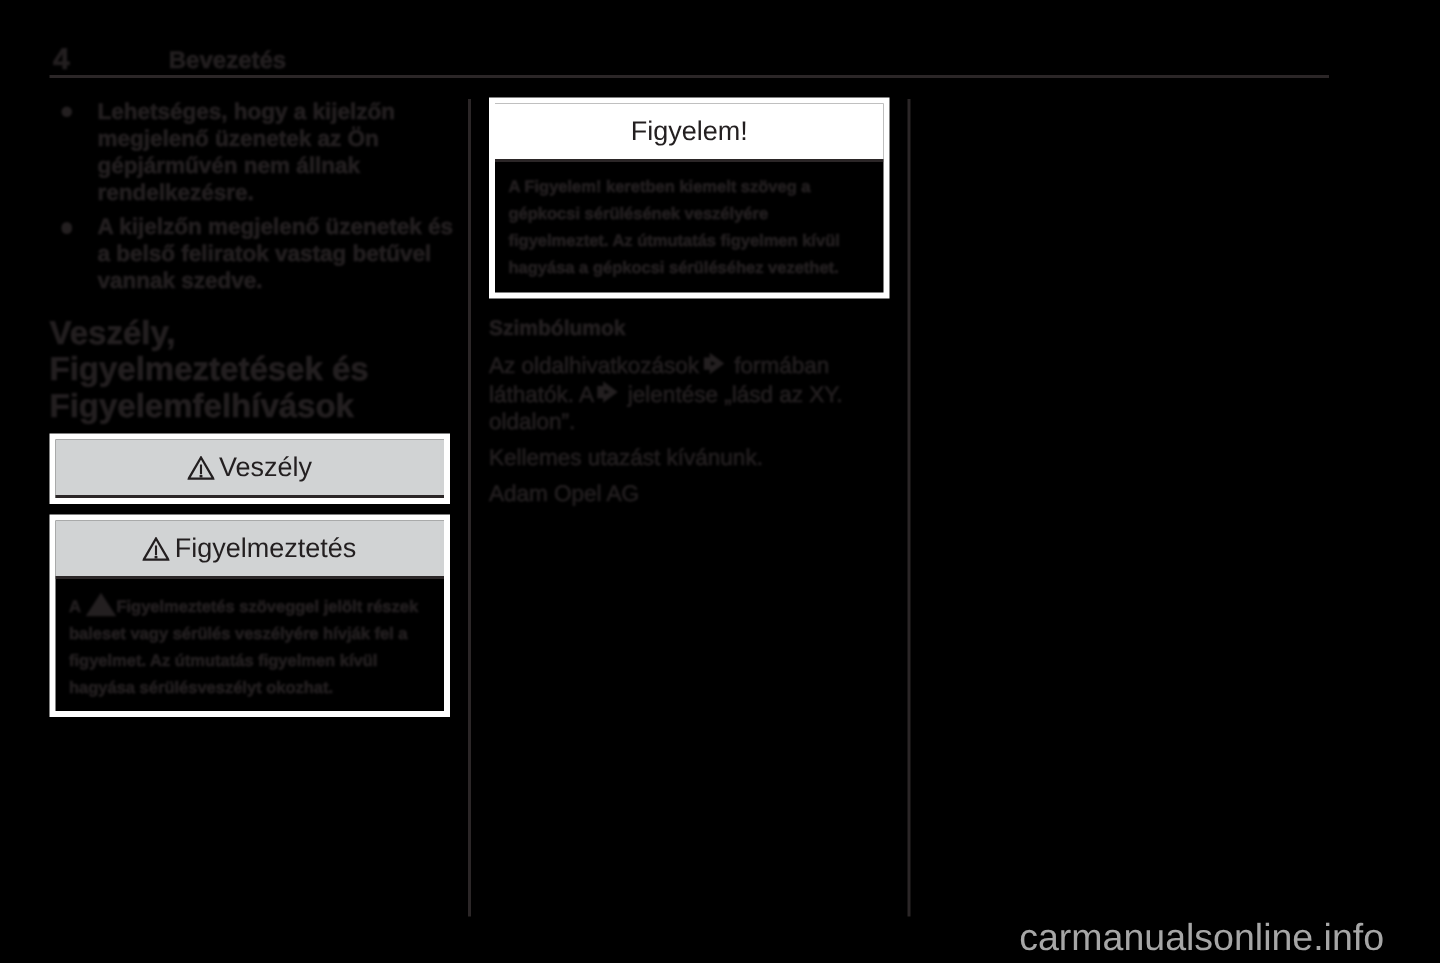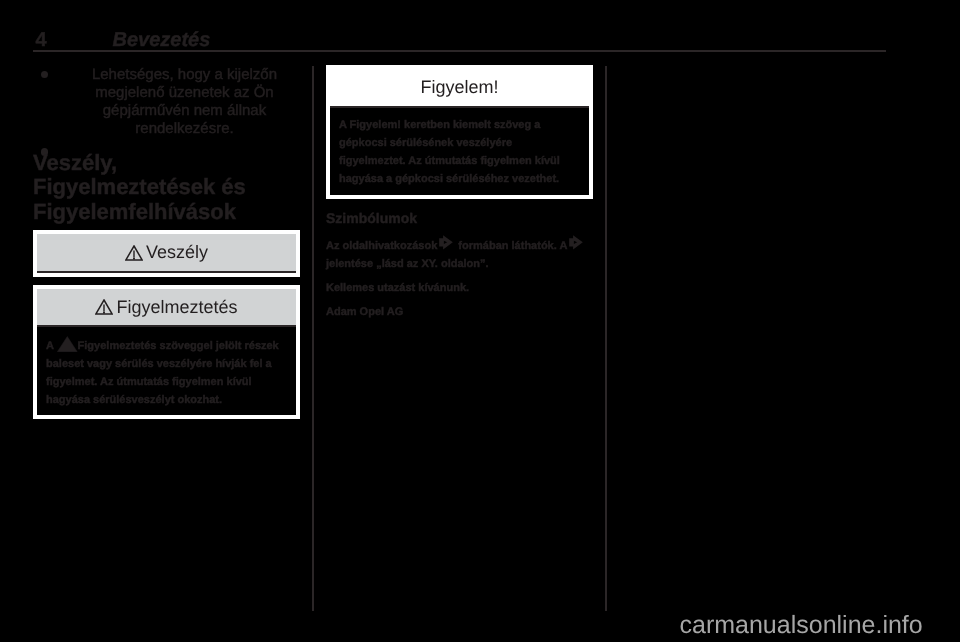--- a/index.html
+++ b/index.html
@@ -3,55 +3,55 @@
 <meta charset="utf-8">
 <title>Opel manual page</title>
 <style>
   html,body{margin:0;padding:0;}
   body{width:960px;height:642px;background:#000;overflow:hidden;
        font-family:"Liberation Sans",sans-serif;color:#231f20;
        -webkit-font-smoothing:antialiased;text-rendering:geometricPrecision;}
   .page{position:absolute;left:0;top:0;width:960px;height:642px;}
 
   .pgnum{position:absolute;left:35.4px;top:33px;font-size:20px;font-weight:bold;line-height:15px;}
-  .pgtitle{position:absolute;left:112.5px;top:33px;font-size:20px;font-weight:bold;line-height:15px;font-style:italic;}
+  .pgtitle{position:absolute;left:112.5px;top:33px;font-size:16px;font-weight:bold;line-height:15px;}
   .hrule{position:absolute;left:33px;top:50px;width:853px;height:1.5px;background:#2b2627;}
 
   .vline{position:absolute;top:65.8px;width:1.5px;height:545.5px;background:#2b2627;}
   .v1{left:312.3px;}
   .v2{left:605.3px;}
 
   .col{position:absolute;width:267px;}
   .col1{left:33px;top:65.5px;}
   .col2{left:326px;top:65px;}
 
   ul.bl{margin:0;padding:0;list-style:none;}
   ul.bl li{position:relative;box-sizing:border-box;padding-left:32px;margin-bottom:4px;width:271px;
-           font-size:15px;font-weight:normal;line-height:18.3px;text-align:center;}
+           font-size:15px;font-weight:bold;line-height:18.3px;}
   ul.bl li .dot{position:absolute;left:8px;top:5.6px;width:7.4px;height:7.4px;
                 border-radius:50%;background:#231f20;}
 
   h2.sect{font-size:22px;font-weight:bold;line-height:24.6px;margin:12px 0 5.8px 0;}
 
   .box{border:4px solid #ffffff;margin-bottom:7.7px;}
   .box .bhead{font-size:18px;line-height:36.6px;height:36.6px;text-align:center;
               border-bottom:2px solid #2b2627;color:#231f20;}
   .box.grey .bhead{background:#d1d3d4;}
   .box.white .bhead{background:#ffffff;}
   .box .bbody{padding:8.7px 9px 6.5px 9px;font-size:11px;font-weight:bold;line-height:18px;}
 
   .tri{display:inline-block;width:18px;height:16px;vertical-align:-2.4px;position:relative;margin-right:3px;}
   .tri svg{position:absolute;left:0;top:0;}
   .tri-sm{display:inline-block;width:20.5px;height:16px;vertical-align:-3.2px;position:relative;margin:0 0.5px 0 0;}
   .tri-sm svg{position:absolute;left:0;top:0;}
   .arr{display:inline-block;width:14px;height:15px;vertical-align:-1.2px;position:relative;margin:0 2px 0 -1px;}
   .arr svg{position:absolute;left:0;top:0;}
 
   h3.sub{font-size:14px;font-weight:bold;line-height:24px;margin:0 0 5px 0;}
-  p.body{font-size:11px;font-weight:bold;line-height:18px;margin:0 0 6px 0;}
+  p.body{font-size:15px;font-weight:normal;line-height:18px;margin:0 0 6px 0;}
 
   .scan{filter:blur(0.75px);-webkit-text-stroke:0.45px #231f20;}
   .wm{position:absolute;left:679.5px;top:612px;font-size:25px;color:#a6a6a6;line-height:27px;}
 </style>
 </head>
 <body>
 
 <div class="page">
 
   <div class="pgnum scan">4</div>
@@ -62,20 +62,21 @@
   <div class="vline v2"></div>
 
   <div class="col col1">
     <ul class="bl scan">
       <li>
         <span class="dot"></span>
         <span>Lehetséges, hogy a kijelzőn megjelenő üzenetek az Ön gépjárművén nem állnak rendelkezésre.</span>
       </li>
       <li>
         <span class="dot"></span>
+        <span>A kijelzőn megjelenő üzenetek és a belső feliratok vastag betűvel vannak szedve.</span>
       </li>
     </ul>
 
     <h2 class="sect scan">Veszély, Figyelmeztetések és Figyelemfelhívások</h2>
 
     <div class="box grey">
       <div class="bhead"><span class="tri"><svg width="18" height="16" viewBox="0 0 18 16">
               <path d="M9 1.0 L17.2 15.1 L0.8 15.1 Z" fill="none" stroke="#231f20" stroke-width="1.5" stroke-linejoin="miter"></path>
               <path d="M9 5.6 L9 12.2" stroke="#231f20" stroke-width="1.4"></path>
               <path d="M9 12.6 L9 14.4" stroke="#231f20" stroke-width="1.9"></path>

